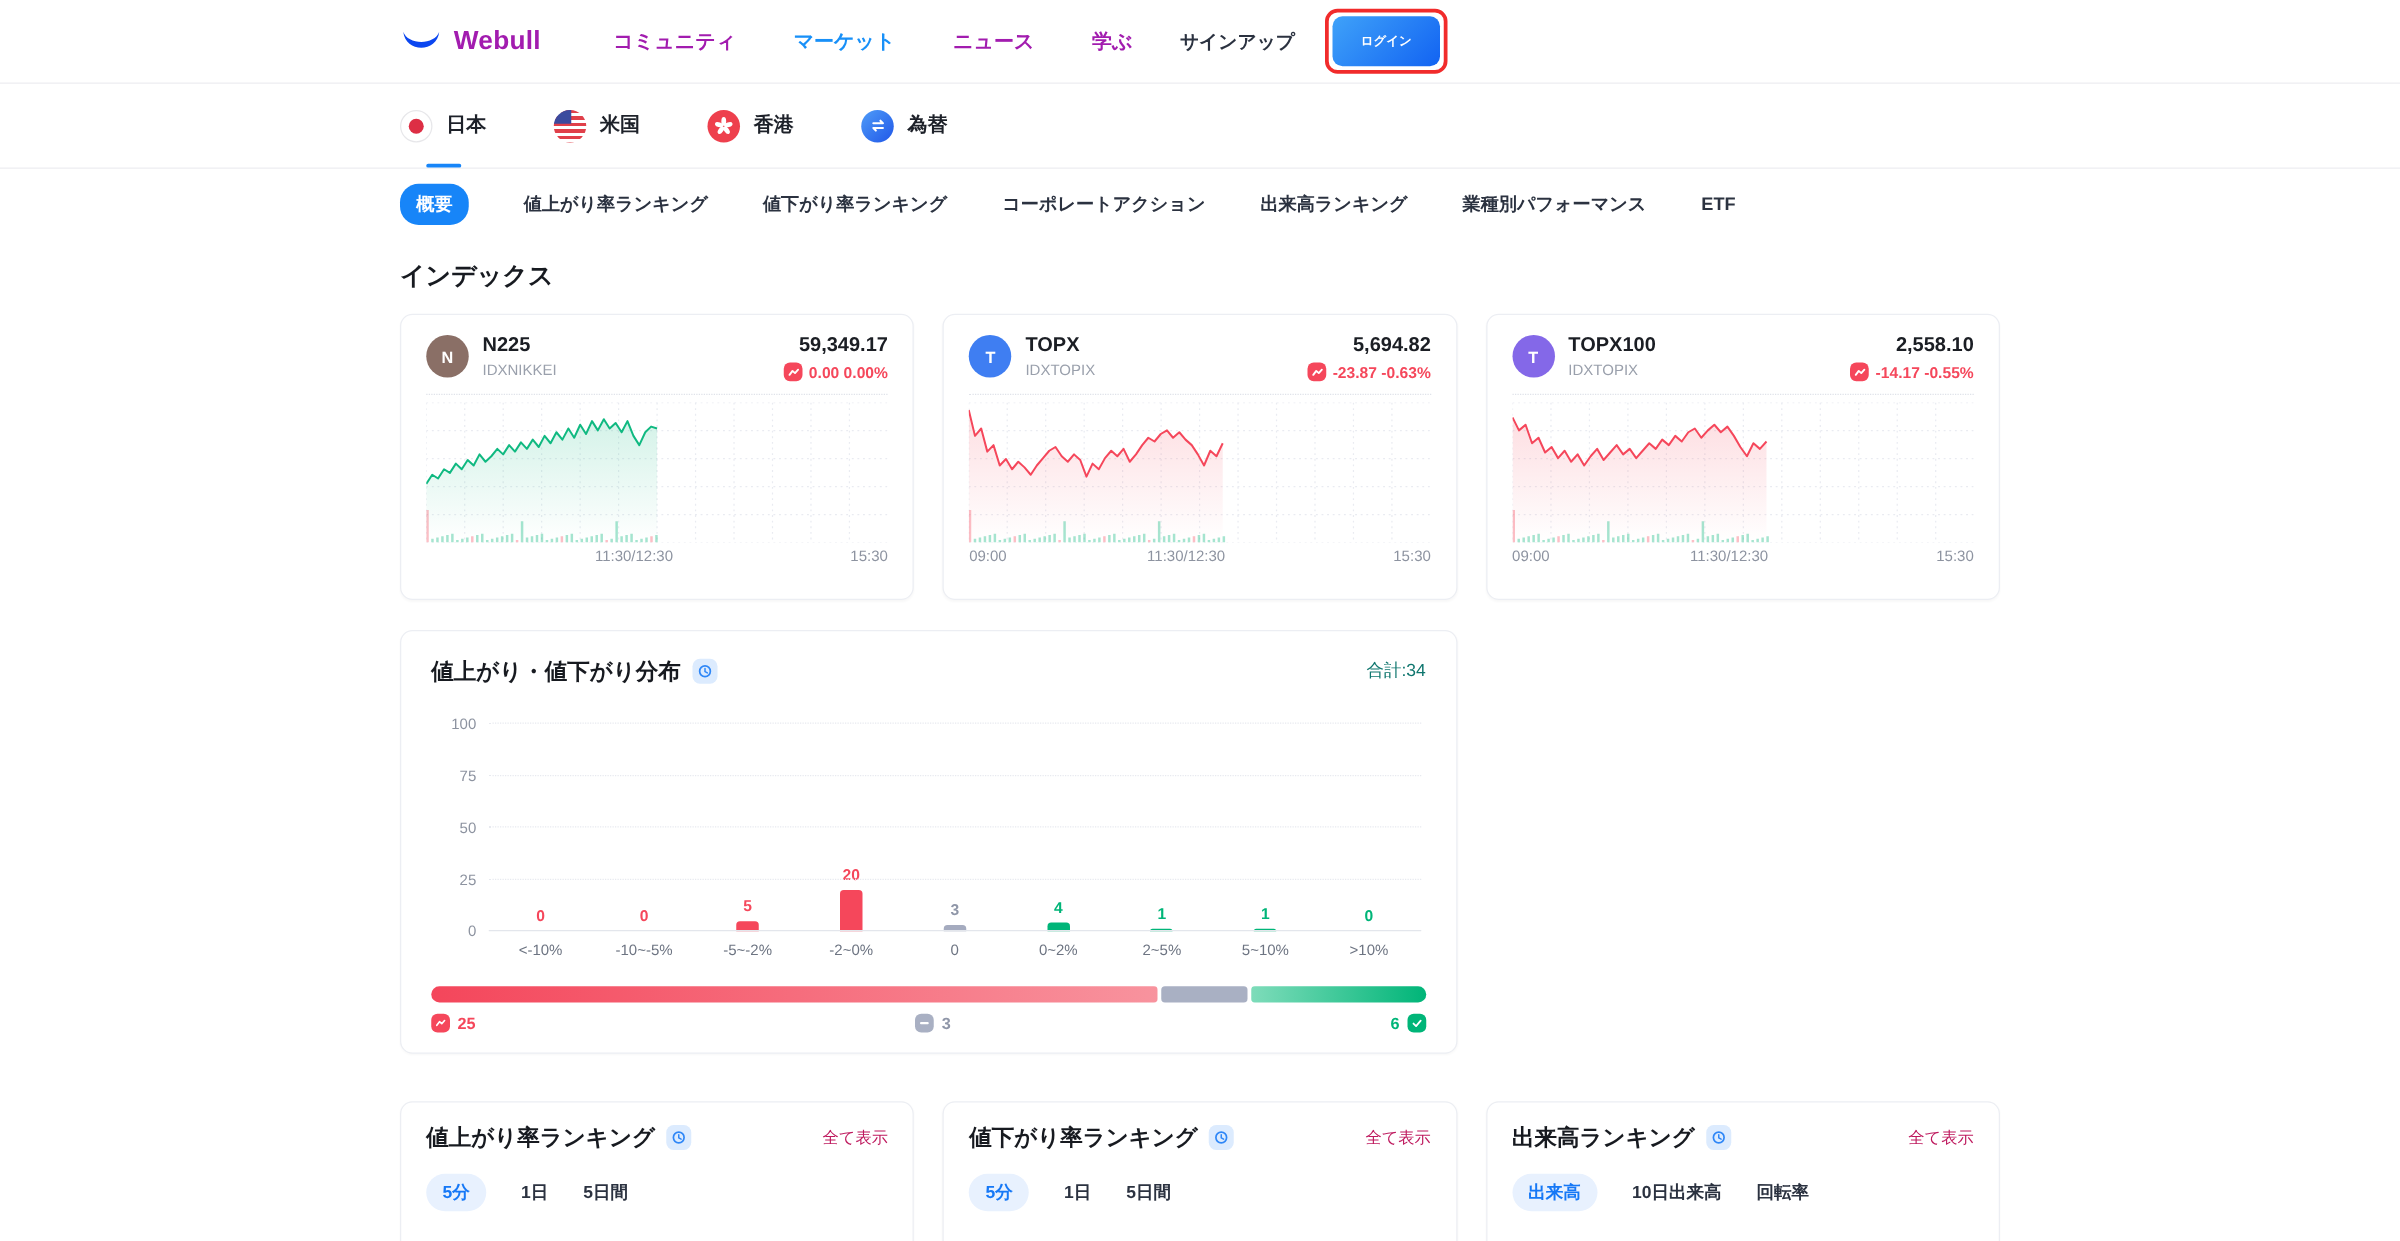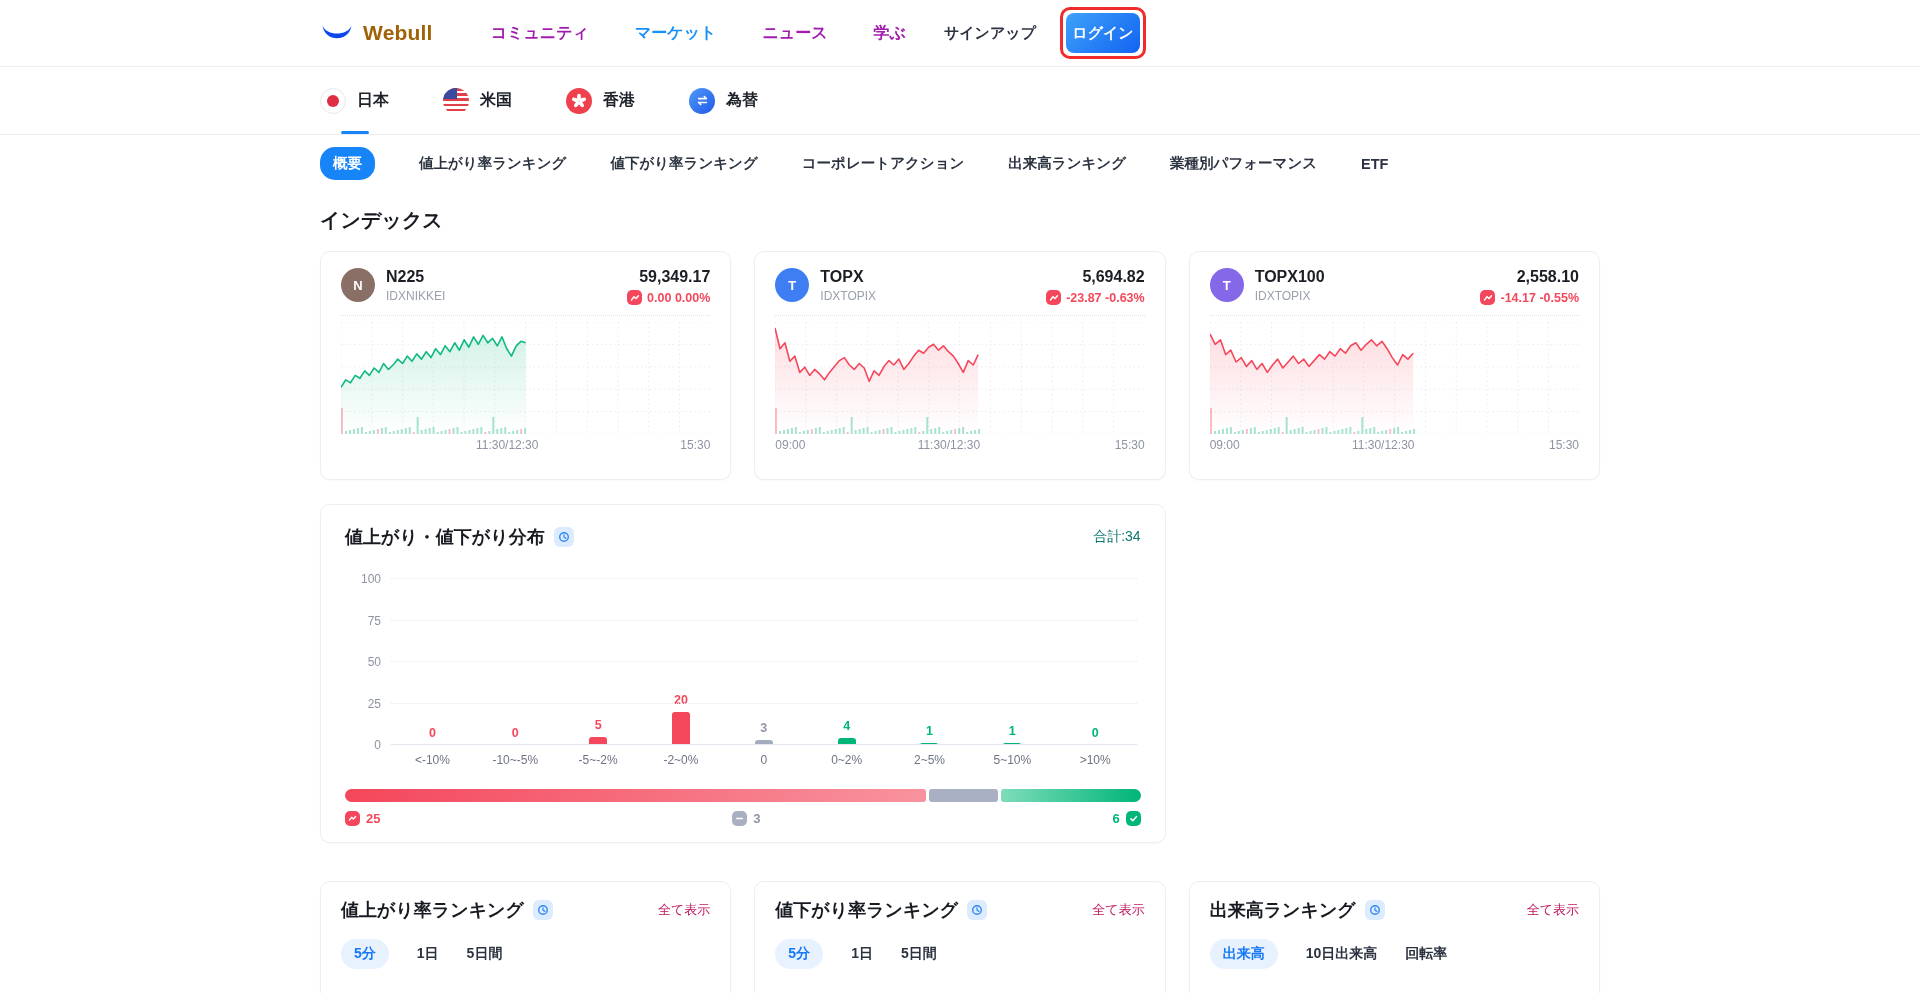--- a/index.html
+++ b/index.html
@@ -4,33 +4,33 @@
 <style>
   * { margin:0; padding:0; box-sizing:border-box; }
   html,body { width:1920px; height:993px; overflow:hidden; background:#fff;
     font-family:"Liberation Sans","DejaVu Sans",sans-serif; color:#1c1f26; }
   .inner { width:1280px; margin-left:320px; }
 
   
   .topbar { height:67px; border-bottom:1px solid #ededf1; background:#fff; }
   .topbar .inner { display:flex; align-items:center; height:66px; }
   .brand { display:flex; align-items:center; gap:9px; cursor:pointer; }
-  .brand-text { font-size:21px; font-weight:800; color:#a16207; letter-spacing:.2px; }
+  .brand-text { font-size:21px; font-weight:800; color:#a21caf; letter-spacing:.2px; }
   .mainnav { display:flex; gap:46px; margin-left:58px; }
   .nav-link { font-size:16px; font-weight:600; color:#a21caf; text-decoration:none; cursor:pointer; }
   .nav-link.active { color:#1890f8; }
   .search { margin-left:auto; width:325px; height:40px; background:#f1f3f7; border-radius:20px;
     display:flex; align-items:center; padding:0 16px; gap:9px; }
   .search input { border:0; outline:0; background:transparent; width:100%; font-size:15px; color:#333;
     font-family:inherit; }
   .search input::placeholder { color:#b7bfca; }
   .signup { margin-left:38px; font-size:15px; font-weight:600; color:#2b3240; cursor:pointer; }
   .login-hl { margin-left:24px; border:3px solid #f12b2b; border-radius:10px; padding:3px; }
-  .login-btn { display:block; width:74px; height:40px; border:0; border-radius:8px; cursor:pointer;
-    background:linear-gradient(135deg,#3fa2f9,#1263f2); color:#fff; font-size:15px; font-weight:700;
+  .login-btn { display:block; width:86px; height:40px; border:0; border-radius:8px; cursor:pointer;
+    background:linear-gradient(135deg,#3fa2f9,#1263f2); color:#fff; font-size:10px; font-weight:700;
     font-family:inherit; }
 
   
   .region-row { border-bottom:1px solid #ededf1; }
   .region-row .inner { display:flex; align-items:center; height:67px; gap:54px; }
   .region-tab { position:relative; height:100%; display:flex; align-items:center; gap:11px;
     font-size:16px; font-weight:600; color:#1d2129; cursor:pointer; }
   .region-tab.active::after { content:""; position:absolute; bottom:0; left:50%;
     transform:translateX(-50%); width:28px; height:3px; border-radius:2px; background:#1785f8; }
   .flag { width:26px; height:26px; border-radius:50%; position:relative; overflow:hidden;

